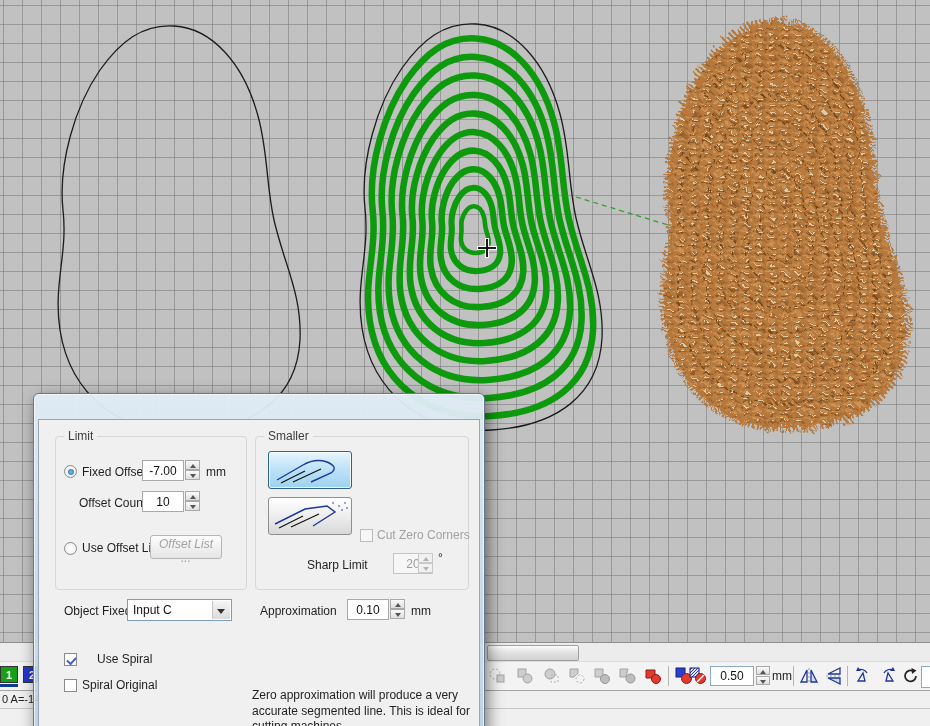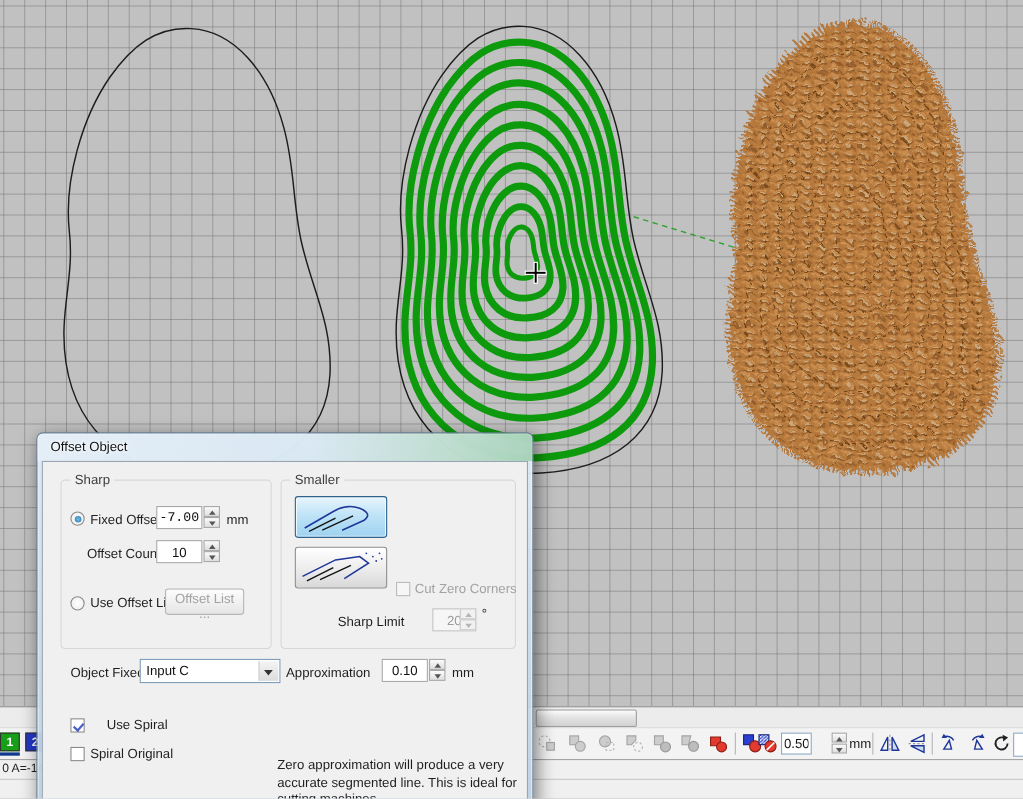--- a/index.html
+++ b/index.html
@@ -81,21 +81,21 @@
   .spin div{position:absolute;left:0;width:15px;height:10px;background:linear-gradient(#fbfbfb,#dedede);
      border:1px solid #a9a9a9;box-sizing:border-box;}
   .spin .dn{top:10px;}
   .spin.dis div{border-color:#c9c9c9;background:#f1f1f1;}
   .spin .tri-up{left:3.5px;top:3px;border-bottom-color:#555;}
   .spin .tri-dn{left:3.5px;top:3px;border-top-color:#555;}
   .spin.dis .tri-up{border-bottom-color:#b5b5b5;}
   .spin.dis .tri-dn{border-top-color:#b5b5b5;}
   .btn{position:absolute;border:1px solid #b5b5b5;border-radius:3px;background:linear-gradient(#fdfdfd,#e5e5e5);
      font-size:12px;text-align:center;box-sizing:border-box;}
-  .btn.dis{color:#a2a2a2;}
+  .btn.dis{color:#a2a2a2;font-style:italic;}
   .imgbtn{position:absolute;width:84px;height:38px;border-radius:3px;box-sizing:border-box;}
   .imgbtn.sel{border:1px solid #2c628b;background:linear-gradient(#e7f5fd,#bfe3f7 45%,#9ed2f0);
      box-shadow:inset 0 0 0 1px rgba(255,255,255,.8);}
   .imgbtn.norm{border:1px solid #8f8f8f;background:linear-gradient(#ffffff,#ececec 55%,#d8d8d8);}
   .combo{position:absolute;height:22px;background:#fff;border:1px solid #7f9db9;box-sizing:border-box;
      font-size:12px;line-height:20px;padding-left:5px;color:#111;}
   .combo .arrowbox{position:absolute;right:1px;top:1px;width:17px;height:18px;
      background:linear-gradient(#f4f4f4,#dcdcdc);border-left:1px solid #c5c5c5;}
   .combo .arrow{position:absolute;right:5px;top:8px;width:0;height:0;border-left:4px solid transparent;
      border-right:4px solid transparent;border-top:5px solid #333;}
@@ -219,21 +219,21 @@
           <pattern id="hatch" width="3" height="3" patternUnits="userSpaceOnUse">
             <rect width="3" height="3" fill="#dfe6f6"></rect>
             <line x1="0" y1="3" x2="3" y2="0" stroke="#2a3fd0" stroke-width="1"></line>
           </pattern>
         </defs>
         <rect x="2" y="2" width="9" height="9" fill="url(#hatch)" stroke="#15207a"></rect>
         <circle cx="12.5" cy="12.5" r="5" fill="#e23a2e" stroke="#8d1d14"></circle>
         <line x1="9" y1="16" x2="16" y2="9" stroke="#fff" stroke-width="1.5"></line>
       </svg>
 
-    <input class="tbfield" style="left: 710px; width: 28px;" value="0.50">
+    <input class="tbfield" style="left: 710px; width: 44px;" value="0.50">
     <div class="tbspin" style="left:756px">
       <div class="up">
           <span class="tri-up"></span>
         </div>
         <div class="dn">
           <span class="tri-dn"></span>
         </div>
     </div>
     <span class="tblabel" style="left:772px">mm</span>
 
@@ -270,31 +270,28 @@
     <div class="tbfield-cut"></div>
   </div>
 
   <div class="status-row1">
     <span>0 A=-14</span>
   </div>
   <div class="status-row2"></div>
 </div>
 
 <div class="dialog">
-  <div class="titlebar">
-    <span>Offset Object</span>
-  </div>
   <div class="dlg-body">
 
     <div class="groupbox" style="left:16px;top:16px;width:190px;height:152px">
-      <span class="gb-label">Sharp</span>
+      <span class="gb-label">Limit</span>
 
       <span class="radio sel" style="left:8px;top:28px"></span>
       <span class="lbl" style="left:26px;top:28px">Fixed Offset</span>
-      <input class="field" style="left: 86px; top: 23px; width: 42px; font-family: Liberation Mono, monospace;" value="-7.00">
+      <input class="field" style="left: 86px; top: 23px; width: 42px;" value="-7.00">
       <div class="spin" style="left:129px;top:23px">
         <div class="up">
             <span class="tri-up"></span>
           </div>
           <div class="dn">
             <span class="tri-dn"></span>
           </div>
       </div>
       <span class="lbl" style="left:150px;top:28px">mm</span>
 
@@ -349,21 +346,21 @@
             <span class="tri-up"></span>
           </div>
           <div class="dn">
             <span class="tri-dn"></span>
           </div>
       </div>
       <span class="lbl" style="left:182px;top:114px">°</span>
     </div>
 
     <span class="lbl" style="left:25px;top:184px">Object Fixed</span>
-    <div class="combo" style="left:88px;top:179px;width:128px">
+    <div class="combo" style="left:88px;top:179px;width:105px">
       <span>Input C</span>
       <span class="arrowbox">
           <span class="arrow"></span>
         </span>
     </div>
 
     <span class="lbl" style="left:221px;top:184px">Approximation</span>
     <input class="field" style="left: 308px; top: 179px; width: 42px;" value="0.10">
     <div class="spin" style="left:351px;top:179px">
       <div class="up">

